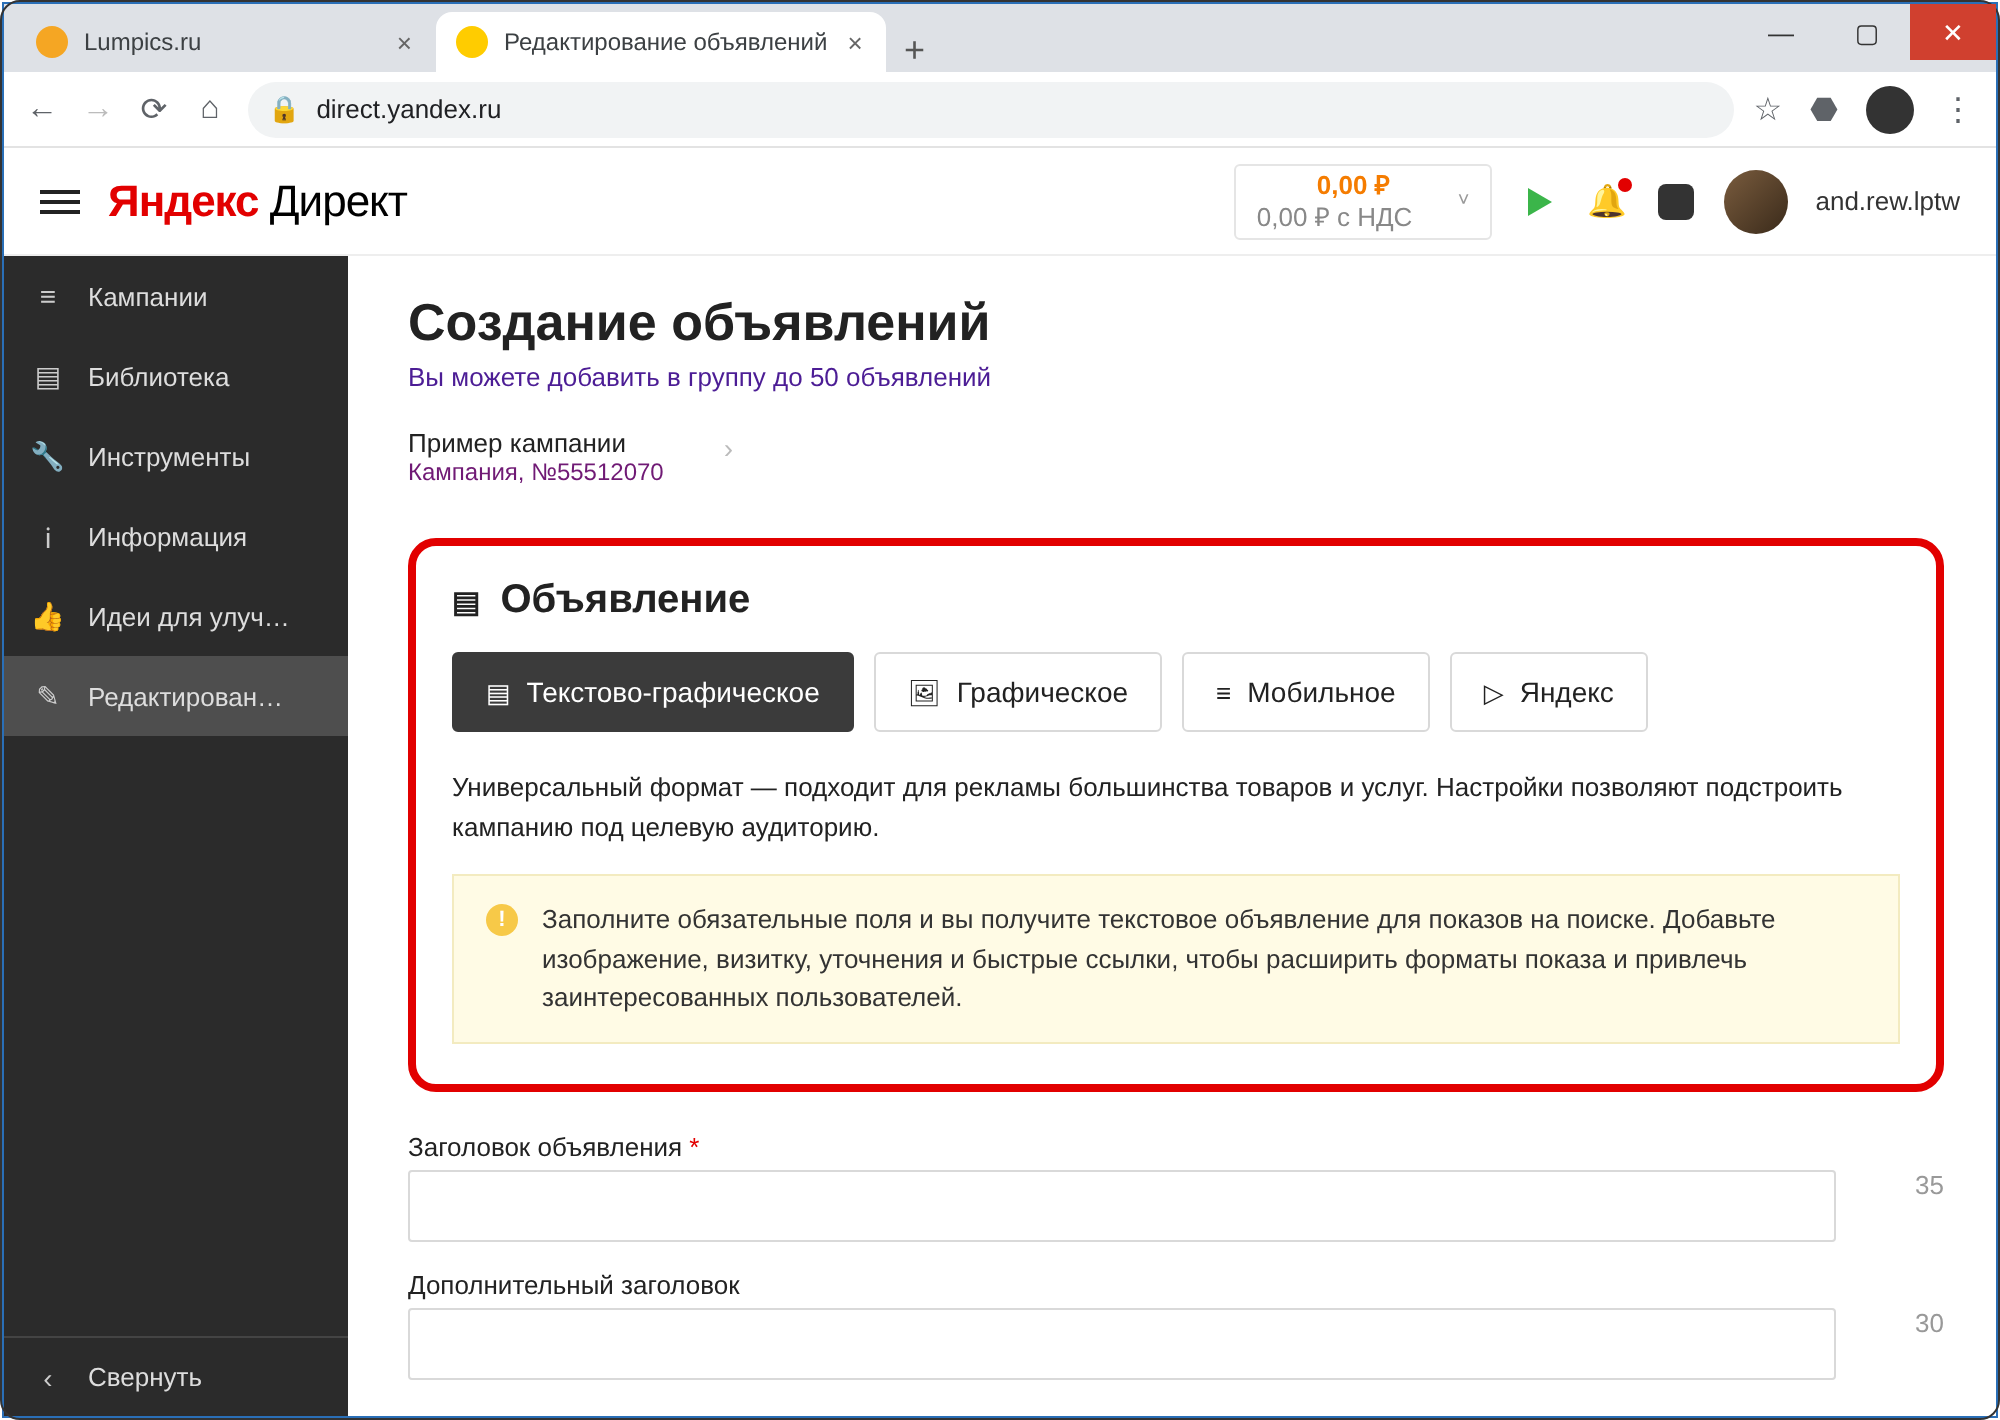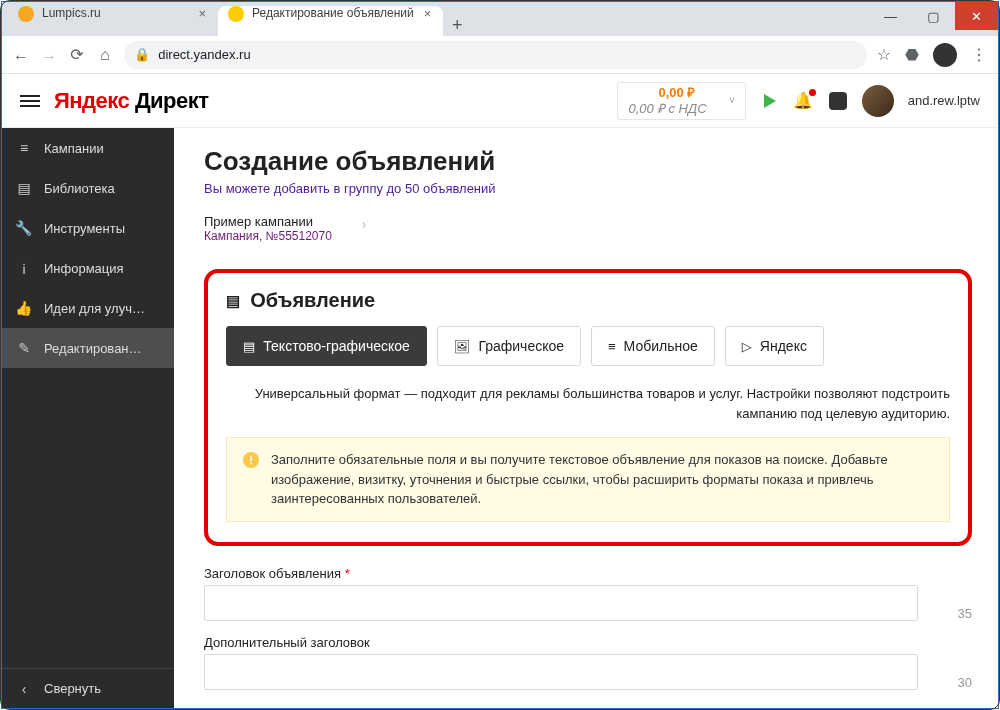--- a/index.html
+++ b/index.html
@@ -21,21 +21,21 @@
     width: 43px; height: 28px; display: flex; align-items: center; justify-content: center;
     font-size: 13px; color: #333;
   }
   .win-btn.close { background: #d0402f; color: #fff; }
 
   .tabstrip {
     height: 34px; background: #dee1e6; display: flex; align-items: flex-end; padding-left: 6px;
     padding-top: 4px;
   }
   .tab {
-    height: 30px; display: flex; gap: 8px;
+    height: 30px; display: flex; align-items: center; gap: 8px;
     padding: 0 10px; font-size: 12px; color: #3c4043;
     border-radius: 8px 8px 0 0; min-width: 210px; max-width: 230px;
     position: relative;
   }
   .tab.active { background: #fff; }
   .tab .ico { width: 16px; height: 16px; border-radius: 50%; display: inline-block; }
   .tab .close-x { margin-left: auto; font-size: 13px; color: #666; padding: 0 2px;}
   .newtab { width: 28px; text-align: center; font-size: 18px; color: #555; }
 
   .addrbar {
@@ -63,30 +63,30 @@
 
   .yd-header {
     height: 54px; display: flex; align-items: center; padding: 0 18px;
     border-bottom: 1px solid #eee;
     gap: 14px;
   }
   .burger { width: 20px; display: flex; flex-direction: column; gap: 3px; }
   .burger span { height: 2px; background: #222; }
   .logo { font-size: 22px; font-weight: 400; letter-spacing: -0.5px; }
   .logo .y { color: #e20000; font-weight: 700; }
-  .logo .dir { color: #000; font-weight: 700; }
+  .logo .dir { color: #000; font-weight: 400; }
 
   .balance-box {
     margin-left: auto;
     border: 1px solid #e5e5e5; border-radius: 3px; height: 38px;
     display: flex; align-items: center; padding: 0 10px; gap: 8px;
     font-size: 11px; line-height: 1.2;
   }
   .balance-box .main { color: #f57c00; font-size: 13px; font-weight: 600;}
-  .balance-box .sub { color: #888; font-style: italic; }
+  .balance-box .sub { color: #888; }
   .balance-box .chev { color: #999; font-size: 10px;}
 
   .btn-topup {
     background: #e20000; color: #fff; border: none; height: 38px;
     padding: 0 18px; font-size: 14px; border-radius: 3px;
   }
   .hdr-ico { width: 20px; display: flex; justify-content: center; position: relative;}
   .play-tri {
     width: 0; height: 0; border-left: 12px solid #3bb54a;
     border-top: 7px solid transparent; border-bottom: 7px solid transparent;
@@ -141,36 +141,36 @@
 
   .type-btns { display: flex; gap: 10px; margin-bottom: 18px; flex-wrap: wrap;}
   .type-btn {
     height: 40px; border: 1px solid #d9d9d9; background: #fff; border-radius: 3px;
     display: flex; align-items: center; gap: 8px; padding: 0 16px; font-size: 14px;
     color: #222;
   }
   .type-btn.active { background: #3b3b3b; color: #fff; border-color: #3b3b3b; }
   .type-btn .ti { font-size: 13px; }
 
-  .desc { font-size: 13px; color: #222; line-height: 1.5; margin-bottom: 14px; text-align: right; }
+  .desc { font-size: 13px; color: #222; line-height: 1.5; margin-bottom: 14px; }
 
   .info-banner {
     background: #fffbe5; border: 1px solid #f3ebc0;
     padding: 12px 16px; display: flex; gap: 12px; font-size: 13px; line-height: 1.5;
     color: #333;
   }
   .info-banner .ic {
     width: 16px; height: 16px; background: #f7c948; border-radius: 50%; flex: none;
     color: #fff; font-weight: 700; font-size: 11px; display: flex; align-items: center; justify-content: center;
     margin-top: 2px;
   }
 
   .field-label { font-size: 13px; margin-bottom: 4px; }
   .field-label .req { color: #e20000; }
-  .field-row { display: flex; align-items: flex-end; gap: 24px; margin-bottom: 14px;}
+  .field-row { display: flex; align-items: flex-start; gap: 24px; margin-bottom: 14px;}
   .field-row input[type=text] {
     flex: 1; height: 36px; border: 1px solid #d9d9d9; border-radius: 2px; padding: 0 8px;
     font-size: 14px;
   }
   .counter { width: 30px; text-align: right; color: #999; font-size: 13px; }
 
   
   .outer {
     position: absolute; inset: 0; border-radius: 10px; border: 1px solid #333;
     pointer-events: none;

